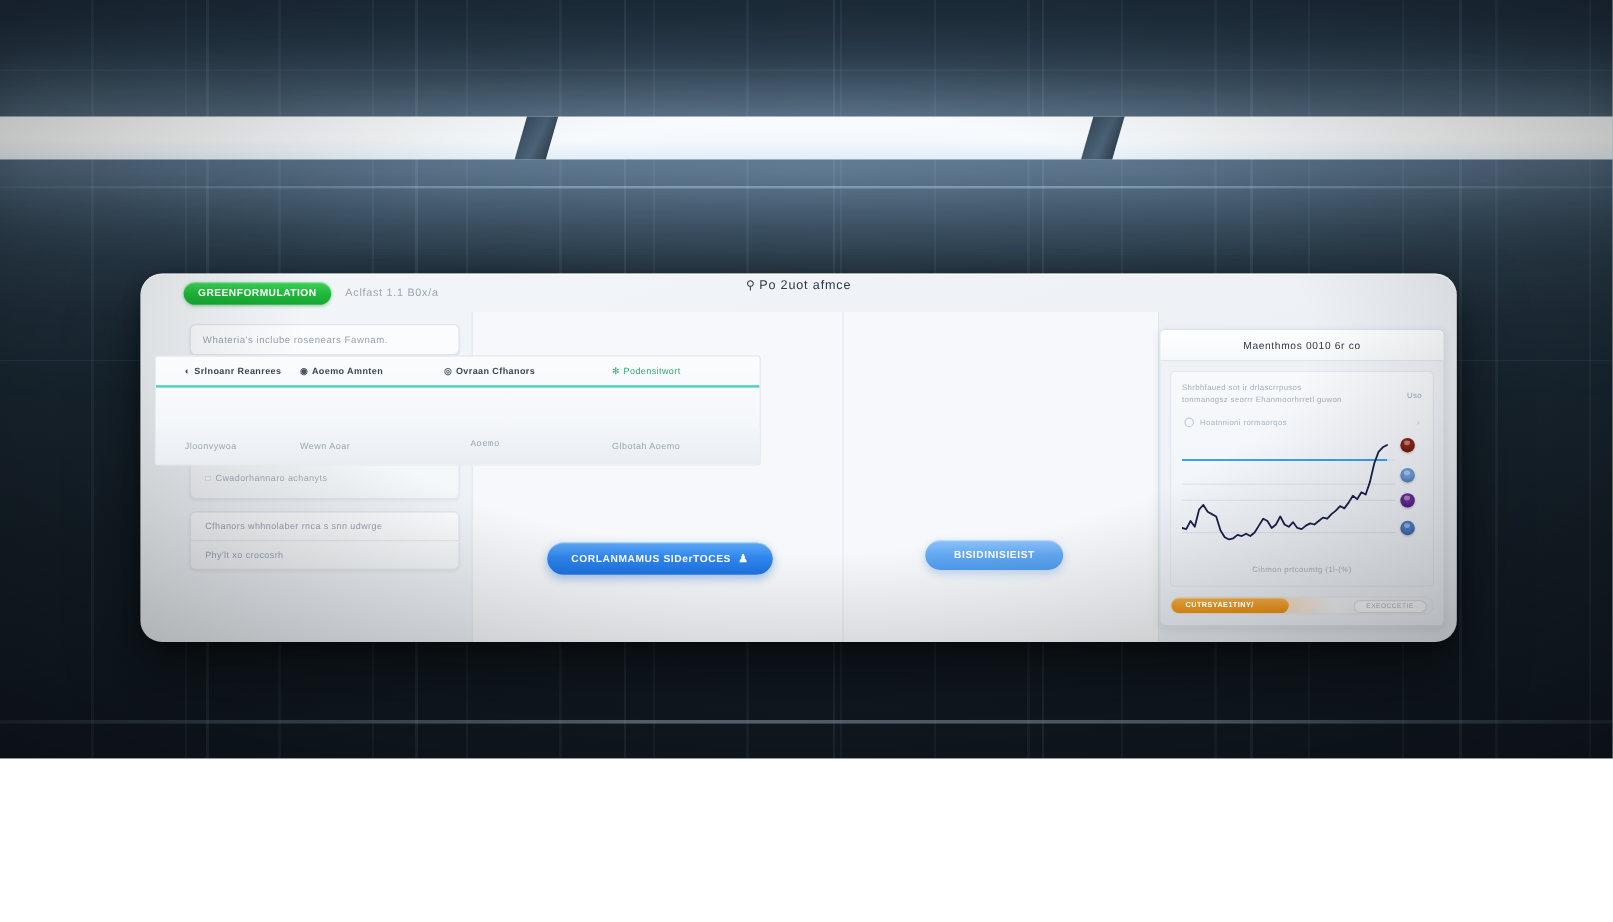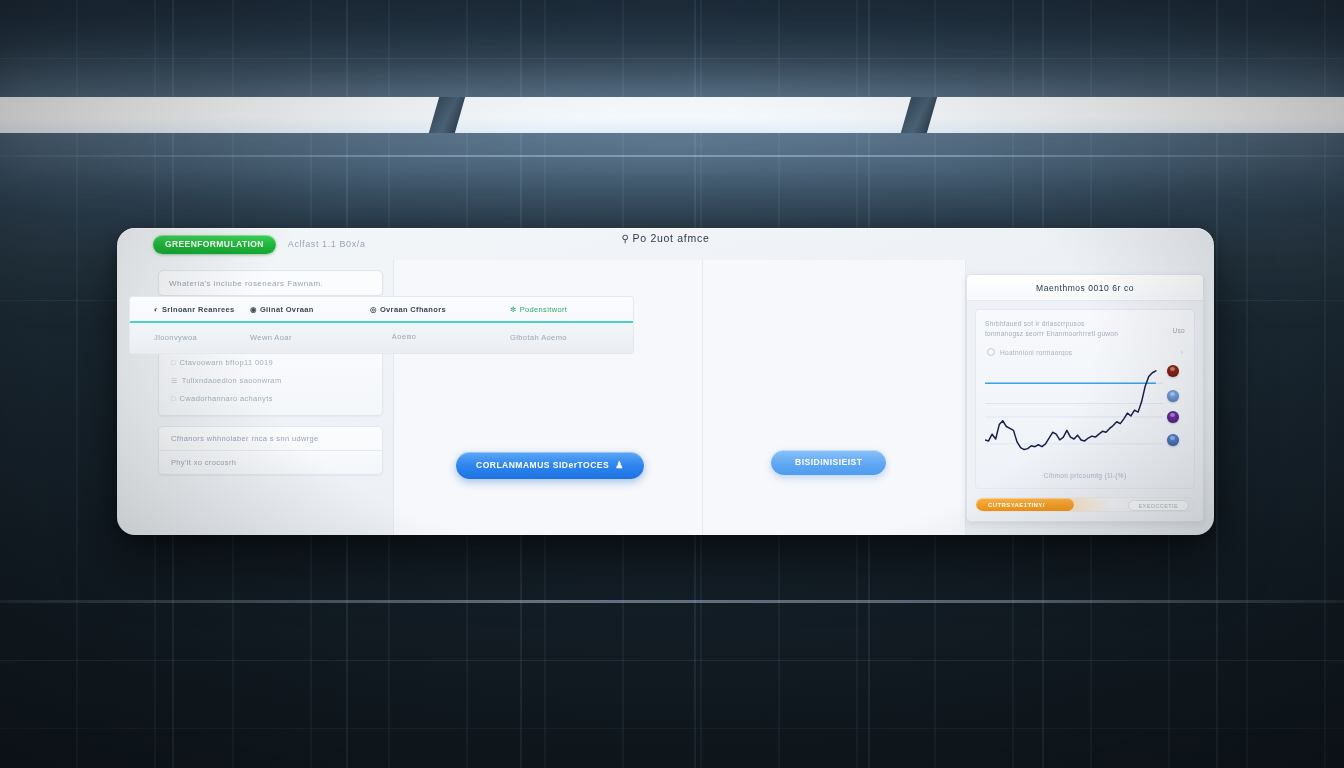--- a/index.html
+++ b/index.html
@@ -8,21 +8,21 @@
     width: 1344px;
     height: 768px;
     overflow: hidden;
     font-family: "Liberation Sans", sans-serif;
   }
 
   
   #scene {
     position: relative;
     width: 1344px;
-    height: 768px;
+    height: 632px;
     background:
       linear-gradient(180deg,
         #1b2a38 0%,
         #21323f 14%,
         #2a3e4e 22%,
         #24343f 33%,
         #1c2b36 42%,
         #18252f 55%,
         #152029 70%,
         #131d25 100%);
@@ -245,20 +245,21 @@
     filter: blur(.3px);
   }
   #table-head .th .th-ico { margin-right: 3px; color: #46525f; }
   #table-head .th.accent { color: #2fa86a; font-weight: normal; }
   #table-head .th.accent .th-ico { color: #2fa86a; }
   #row-divider { height: 1.6px; background: #4ed0c0; }
   #table-row-1 {
     display: flex;
     padding: 10px 10px 11px;
     background: linear-gradient(180deg,#f2f5f8 0%, #eaeef3 100%);
+    margin-top: 34px;
   }
   #table-row-1 .td {
     font-size: 7.5px; color: #9ba7b4; letter-spacing: .4px;
     white-space: nowrap; overflow: hidden;
     filter: blur(.35px);
   }
   .col-0 { flex: 0 0 110px; padding-left: 14px; }
   .col-1 { flex: 0 0 120px; }
   .col-2 { flex: 0 0 140px; }
   .col-3 { flex: 1 1 auto; }
@@ -492,21 +493,21 @@
             <span>BISIDINISIEIST</span>
           </button>
         </div>
 
         <div id="table-wrap">
           <div id="table-head">
             <div class="th col-0">
               <span class="th-ico">◐</span><span>Srlnoanr Reanrees</span>
             </div>
             <div class="th col-1">
-              <span class="th-ico">◉</span><span>Glinat Ovraan</span>
+              <span class="th-ico">◉</span><span>Aoemo Amnten</span>
             </div>
             <div class="th col-2">
               <span class="th-ico">◎</span><span>Ovraan Cfhanors</span>
             </div>
             <div class="th col-3 accent">
               <span class="th-ico">✻</span><span>Podensitwort</span>
             </div>
           </div>
           <div id="row-divider"></div>
           <div id="table-row-1">

